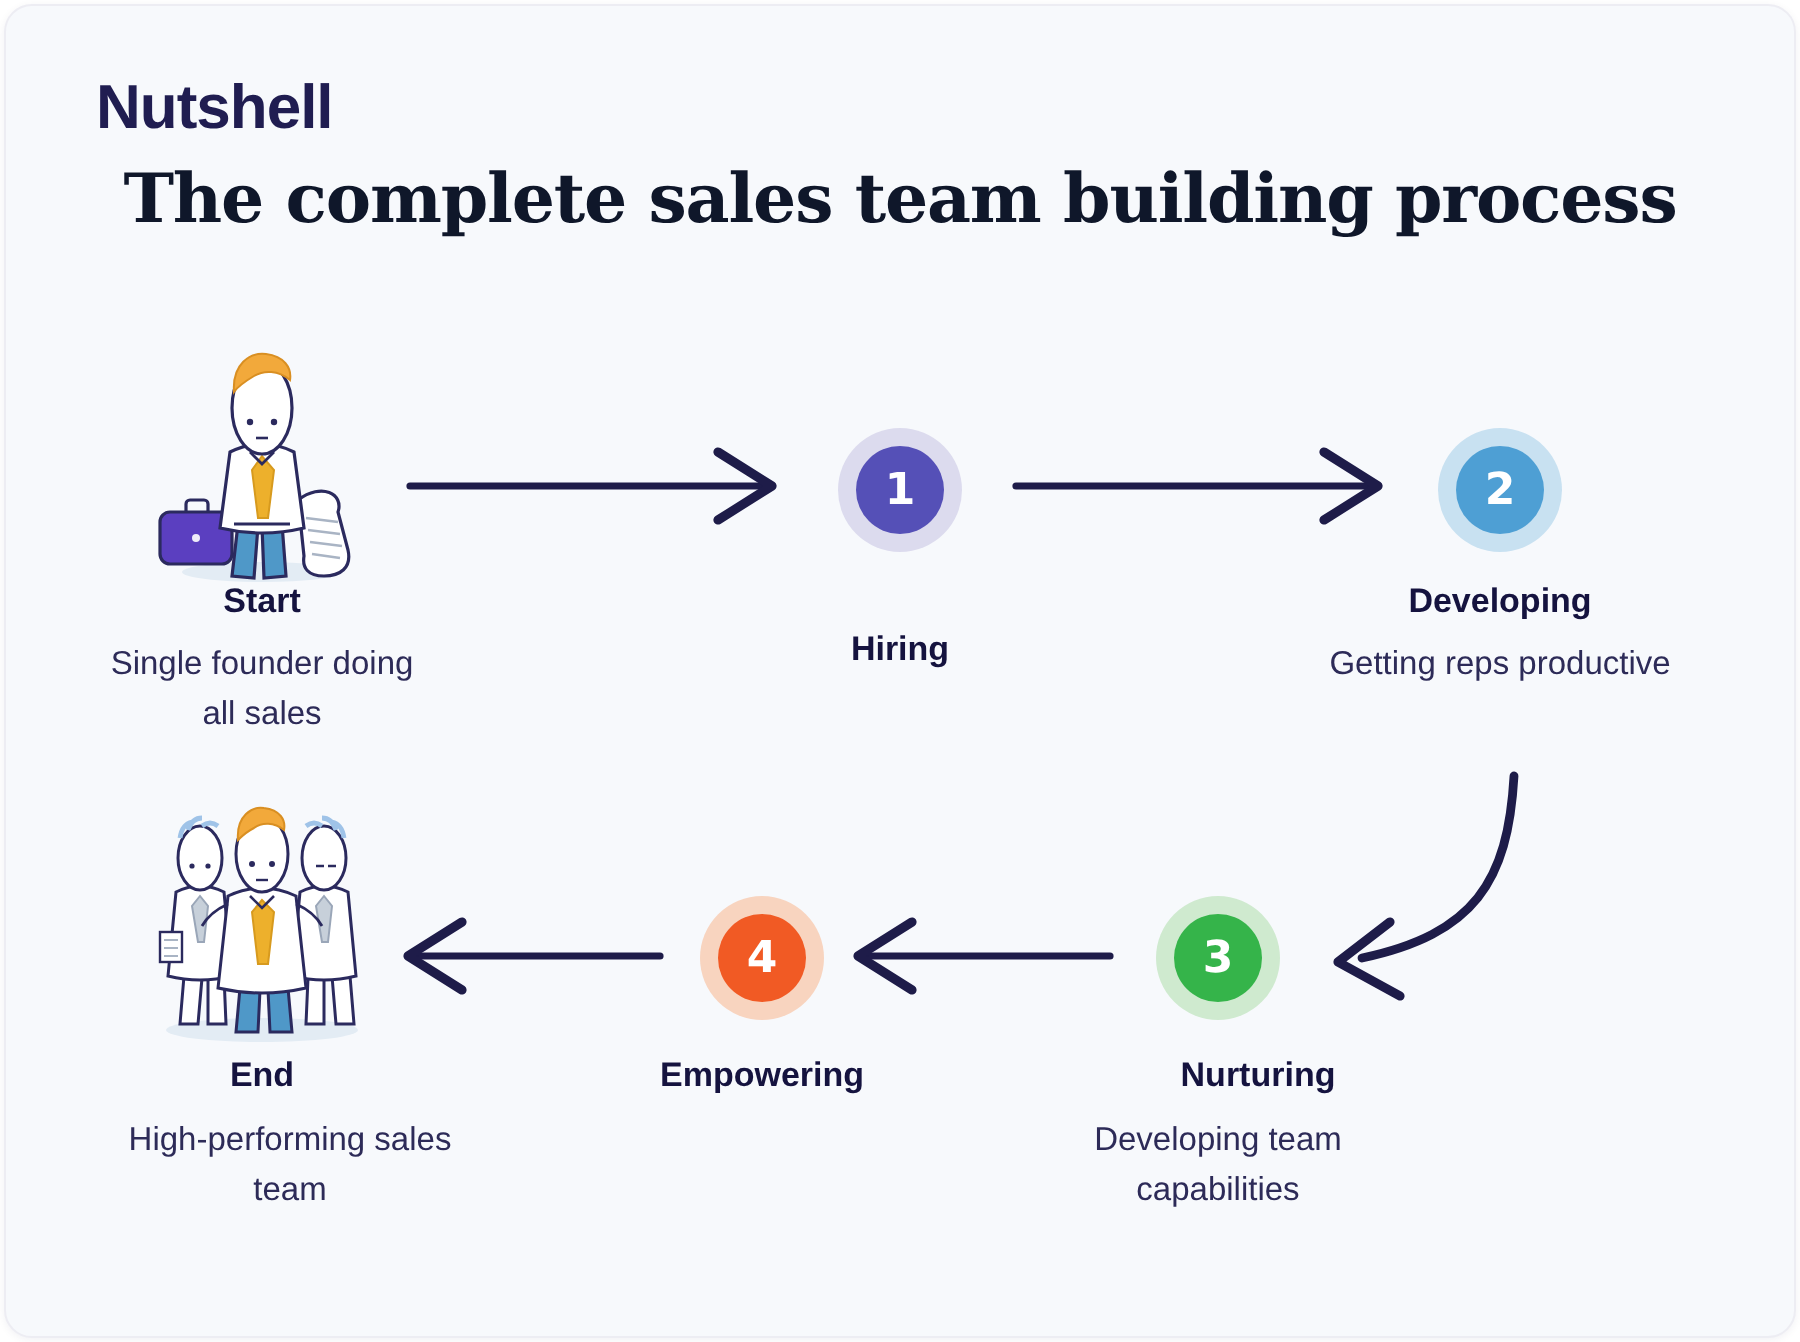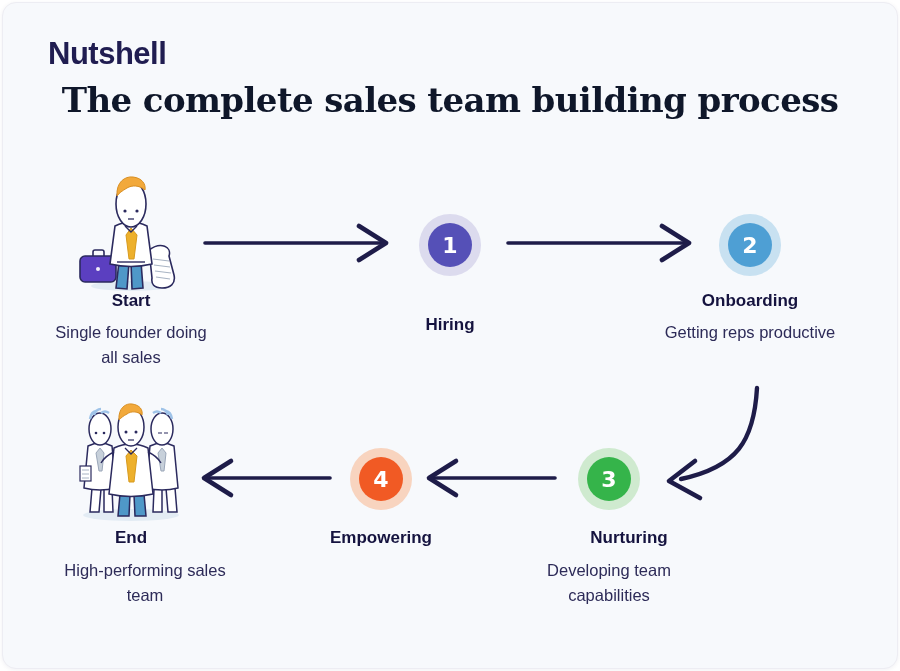--- a/index.html
+++ b/index.html
@@ -96,21 +96,21 @@
   <div class="step-desc" style="left:131px;top:320px;width:160px;">Single founder doing all sales</div>
 
   <div class="halo" style="left: 419px; top: 214px; background-color: rgb(220, 219, 238);">
     <div class="badge" style="background-color: rgb(85, 80, 183);">1</div>
   </div>
   <div class="step-label" style="left:450px;top:291px;margin-top:24px;">Hiring</div>
 
   <div class="halo" style="left: 719px; top: 214px; background-color: rgb(200, 225, 241);">
     <div class="badge" style="background-color: rgb(78, 159, 212);">2</div>
   </div>
-  <div class="step-label" style="left:750px;top:291px;">Onboarding</div>
+  <div class="step-label" style="left:750px;top:291px;">Developing</div>
   <div class="step-desc" style="left:750px;top:320px;width:240px;">Getting reps productive</div>
 
   <div class="halo" style="left: 578px; top: 448px; background-color: rgb(207, 234, 207);">
     <div class="badge" style="background-color: rgb(53, 180, 74);">3</div>
   </div>
   <div class="step-label" style="left:629px;top:528px;">Nurturing</div>
   <div class="step-desc" style="left:609px;top:558px;width:180px;">Developing team capabilities</div>
 
   <div class="halo" style="left: 350px; top: 448px; background-color: rgb(248, 212, 191);">
     <div class="badge" style="background-color: rgb(241, 90, 36);">4</div>

